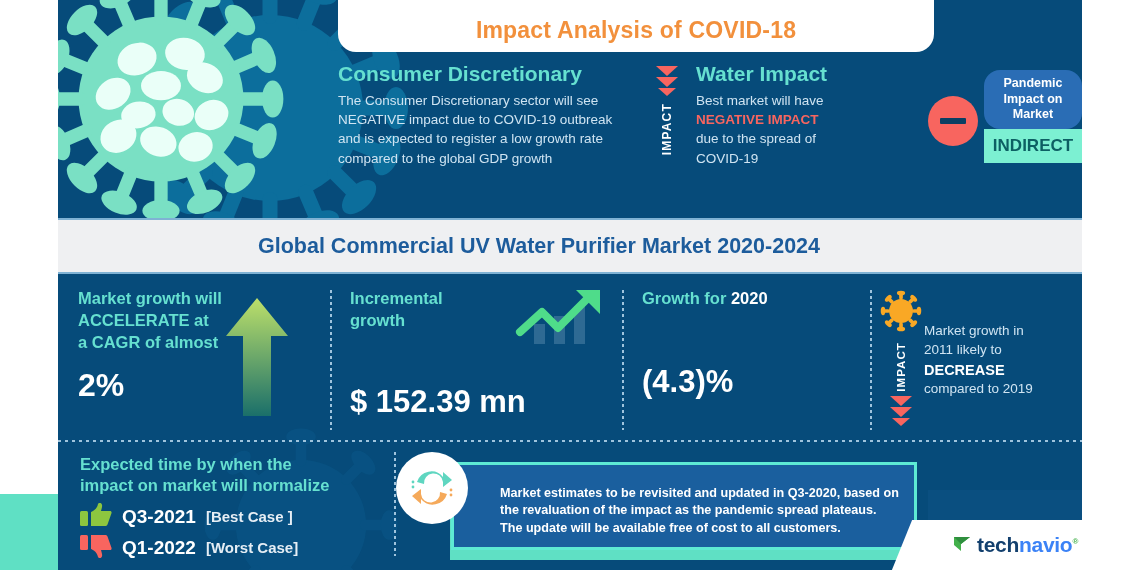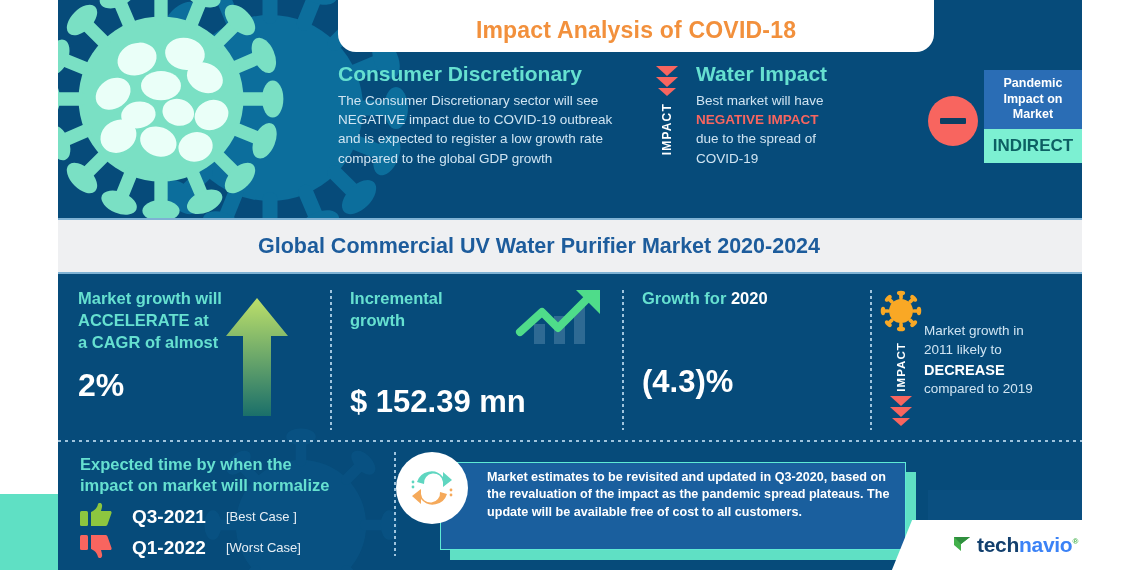--- a/index.html
+++ b/index.html
@@ -64,21 +64,21 @@
 
   
   .nosign {
     width: 50px; height: 50px; border-radius: 50%; background: #f8655f;
     display: flex; align-items: center; justify-content: center; flex: 0 0 auto; margin-top: 26px; margin-right: 6px;
   }
   .nosign-bar { width: 26px; height: 6px; background: #0b3f63; border-radius: 1px; }
   .badge-box { width: 160px; }
   .badge-top {
     background: #2a6db5; color: #ffffff; font-size: 12.5px; font-weight: bold;
-    text-align: center; padding: 6px 4px; line-height: 1.25;
+    text-align: center; padding: 6px 4px; line-height: 1.25; border-radius: 16px;
   }
   .badge-bot {
     background: #7cf0d2; color: #0d5f63; font-size: 17px; font-weight: bold;
     text-align: center; padding: 7px 4px;
   }
 
   
   .band-title-inner { width: 100%; height: 100%; display: flex; align-items: center; padding-left: 258px; }
   .band-title-text { font-size: 21.5px; font-weight: bold; color: #1d5c9c; }
 
@@ -123,33 +123,33 @@
 
   
   .bottom-row { position: absolute; left: 58px; top: 450px; width: 1024px; height: 112px; display: flex; z-index: 15; }
   .bot-left { width: 338px; padding: 4px 10px 0 22px; position: relative; }
   .bot-left::after {
     content: ""; position: absolute; right: 0; top: 2px; bottom: 6px; width: 2px;
     background-image: linear-gradient(#9fc4dd 50%, rgba(0,0,0,0) 0%);
     background-size: 2px 6px; background-repeat: repeat-y;
   }
   .normalize-head { font-size: 16.5px; font-weight: bold; color: #66e0d0; line-height: 1.3; margin-bottom: 6px; }
-  .case-row { display: flex; align-items: center; gap: 20px; margin-top: 3px; }
+  .case-row { display: flex; align-items: center; gap: 10px; margin-top: 3px; }
   .case-q { font-size: 19px; font-weight: bold; color: #ffffff; }
-  .case-tag { font-size: 13px; font-weight: normal; color: #e6eef5; }
+  .case-tag { font-size: 15px; font-weight: bold; color: #e6eef5; }
 
   .bot-right { flex: 1; position: relative; padding-left: 18px; }
   .note-shadow {
     position: absolute; left: 54px; top: 22px; width: 466px; height: 88px;
     background: #5fe0c4; z-index: 1;
   }
   .note-box {
-    position: absolute; left: 44px; top: 12px; width: 466px; height: 88px;
-    background: #1a5f9e; border: 1px solid #5eead4; z-index: 2;
-    padding: 6px 12px 0 46px;
+    position: absolute; left: 55px; top: 12px; width: 466px; height: 88px;
+    background: #1a5f9e; border: 3px solid #5eead4; z-index: 2;
+    padding: 20px 12px 0 46px;
   }
   .note-text { font-size: 12.6px; color: #ffffff; line-height: 1.38; font-weight: bold; }
   .refresh-circle {
     position: absolute; left: 0px; top: 2px; width: 72px; height: 72px; border-radius: 50%;
     background: #ffffff; z-index: 3; display: flex; align-items: center; justify-content: center;
   }
 
   
   .logo-wrap {
     position: absolute; right: 0px; bottom: 0px; width: 212px; height: 50px; z-index: 45;

